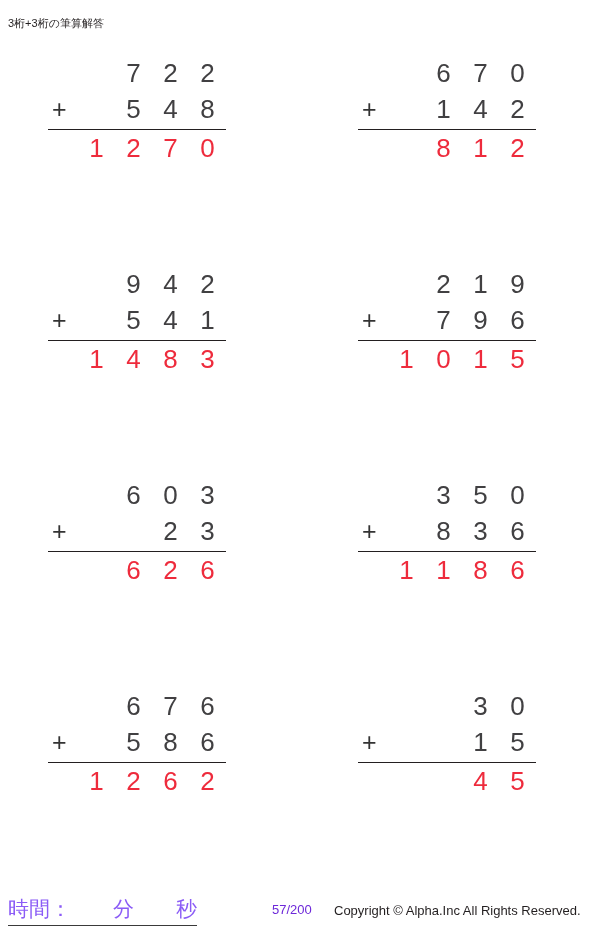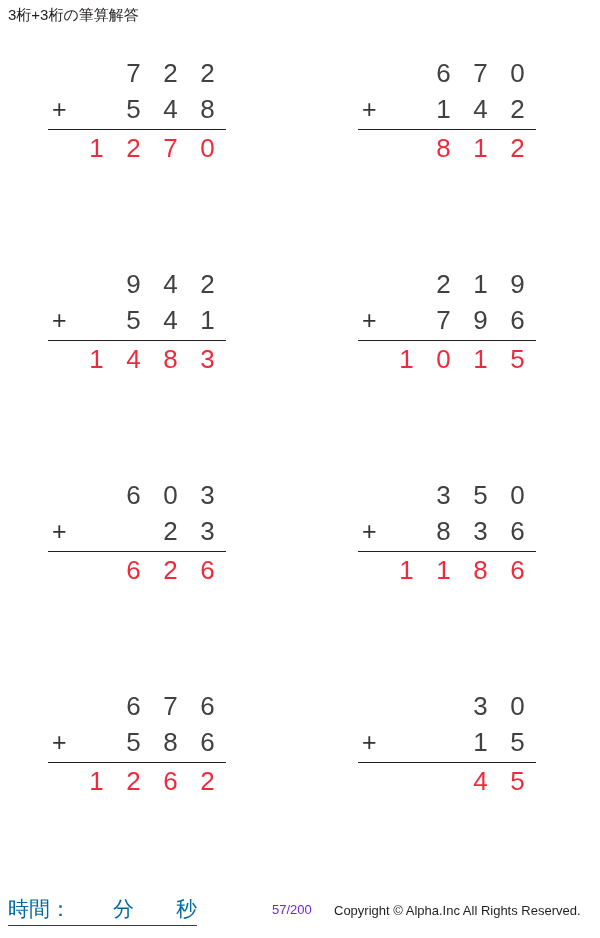--- a/index.html
+++ b/index.html
@@ -20,22 +20,22 @@
   .header {
     position: absolute;
     top: 0;
     left: 0;
     width: 600px;
     height: 38px;
   }
   .worksheet-title {
     position: absolute;
     left: 8px;
-    top: 8px;
-    font-size: 15px;
+    top: 16px;
+    font-size: 11px;
     line-height: 14px;
     color: #231f20;
     white-space: nowrap;
   }
   .name-field {
     position: absolute;
     left: 290px;
     top: 3px;
     display: flex;
     align-items: flex-end;
@@ -140,21 +140,21 @@
     bottom: 0;
     width: 600px;
     height: 46px;
   }
   .time-field {
     position: absolute;
     left: 8px;
     top: 2px;
     font-size: 21px;
     line-height: 30px;
-    color: #0369a1;
+    color: #8b5cf6;
     border-bottom: 1.5px solid #3a3a3a;
     padding-bottom: 1px;
     white-space: pre;
   }
   .page-number {
     position: absolute;
     left: 272px;
     top: 9px;
     font-size: 13px;
     line-height: 18px;

